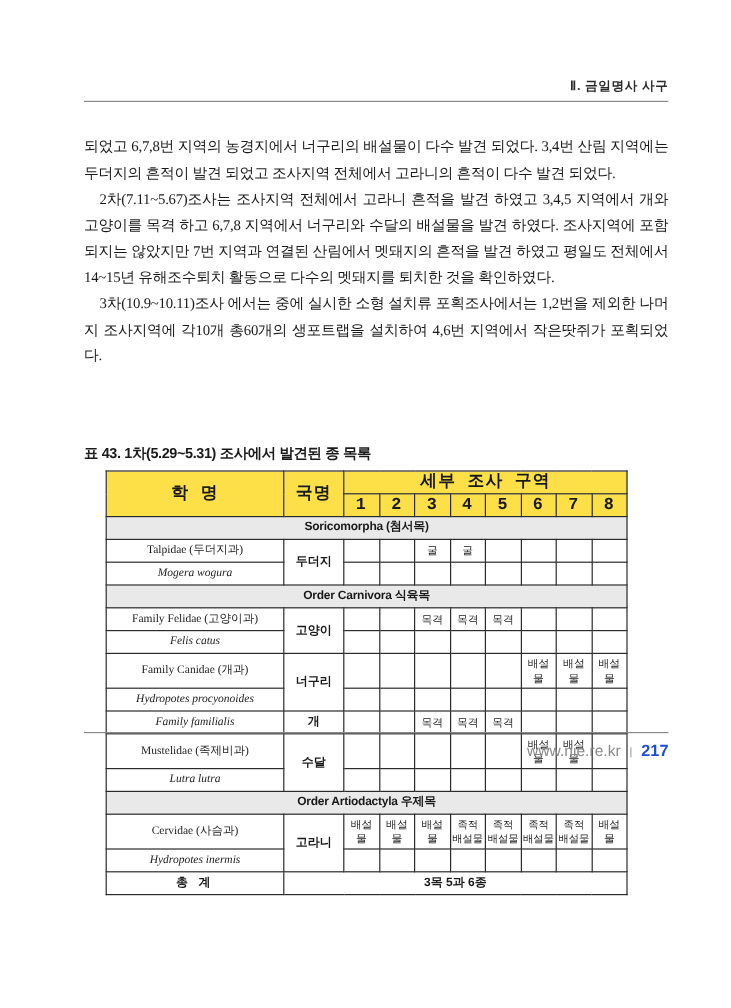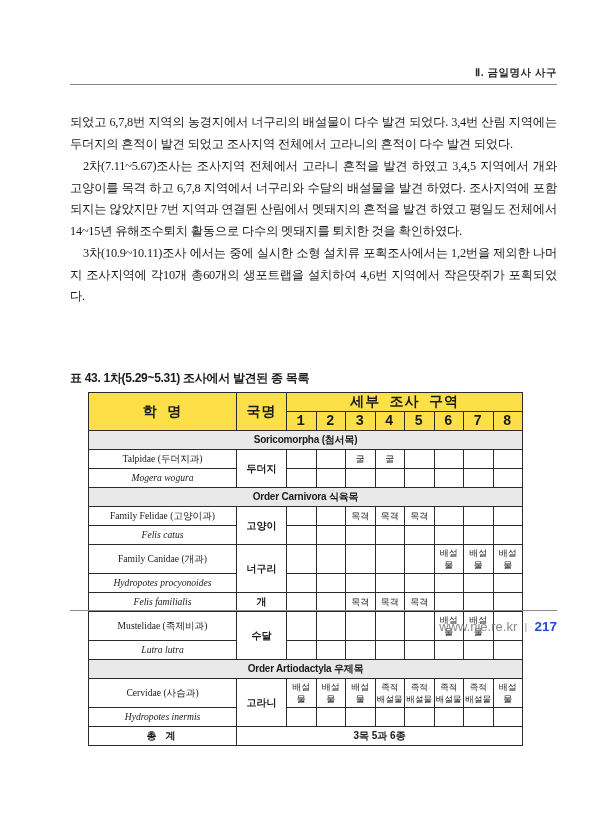--- a/index.html
+++ b/index.html
@@ -289,21 +289,21 @@
             <td class="cellmark"></td>
             <td class="cellmark"></td>
             <td class="cellmark"></td>
             <td class="cellmark"></td>
             <td class="cellmark"></td>
             <td class="cellmark"></td>
             <td class="cellmark"></td>
             <td class="cellmark"></td>
           </tr>
           <tr>
-            <td class="sci">Felis familialis</td>
+            <td class="sci">Family familialis</td>
             <td class="kname" rowspan="1">개</td>
             <td class="cellmark"></td>
             <td class="cellmark"></td>
             <td class="cellmark">목격</td>
             <td class="cellmark">목격</td>
             <td class="cellmark">목격</td>
             <td class="cellmark"></td>
             <td class="cellmark"></td>
             <td class="cellmark"></td>
           </tr>

